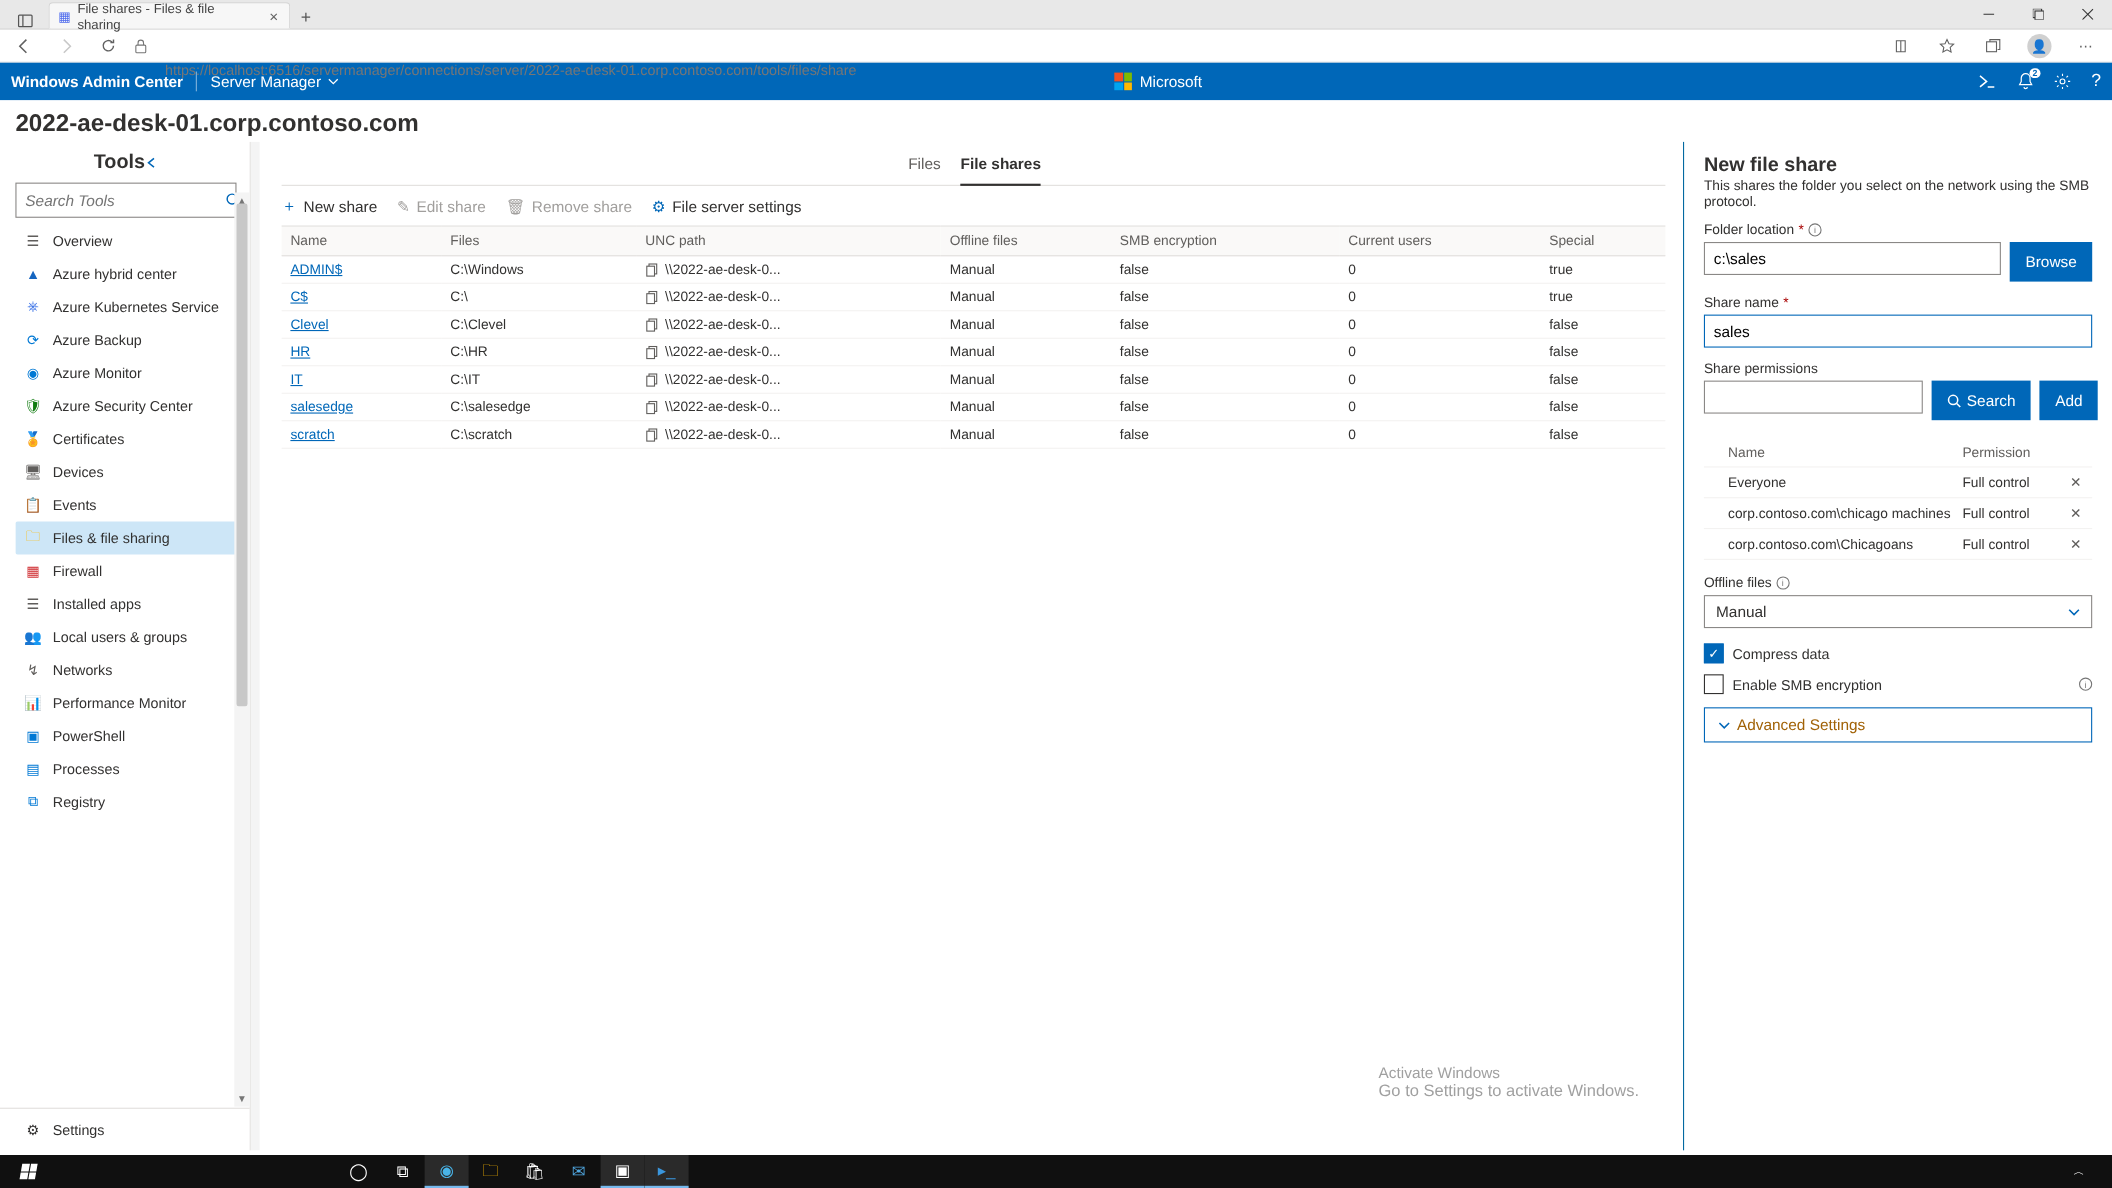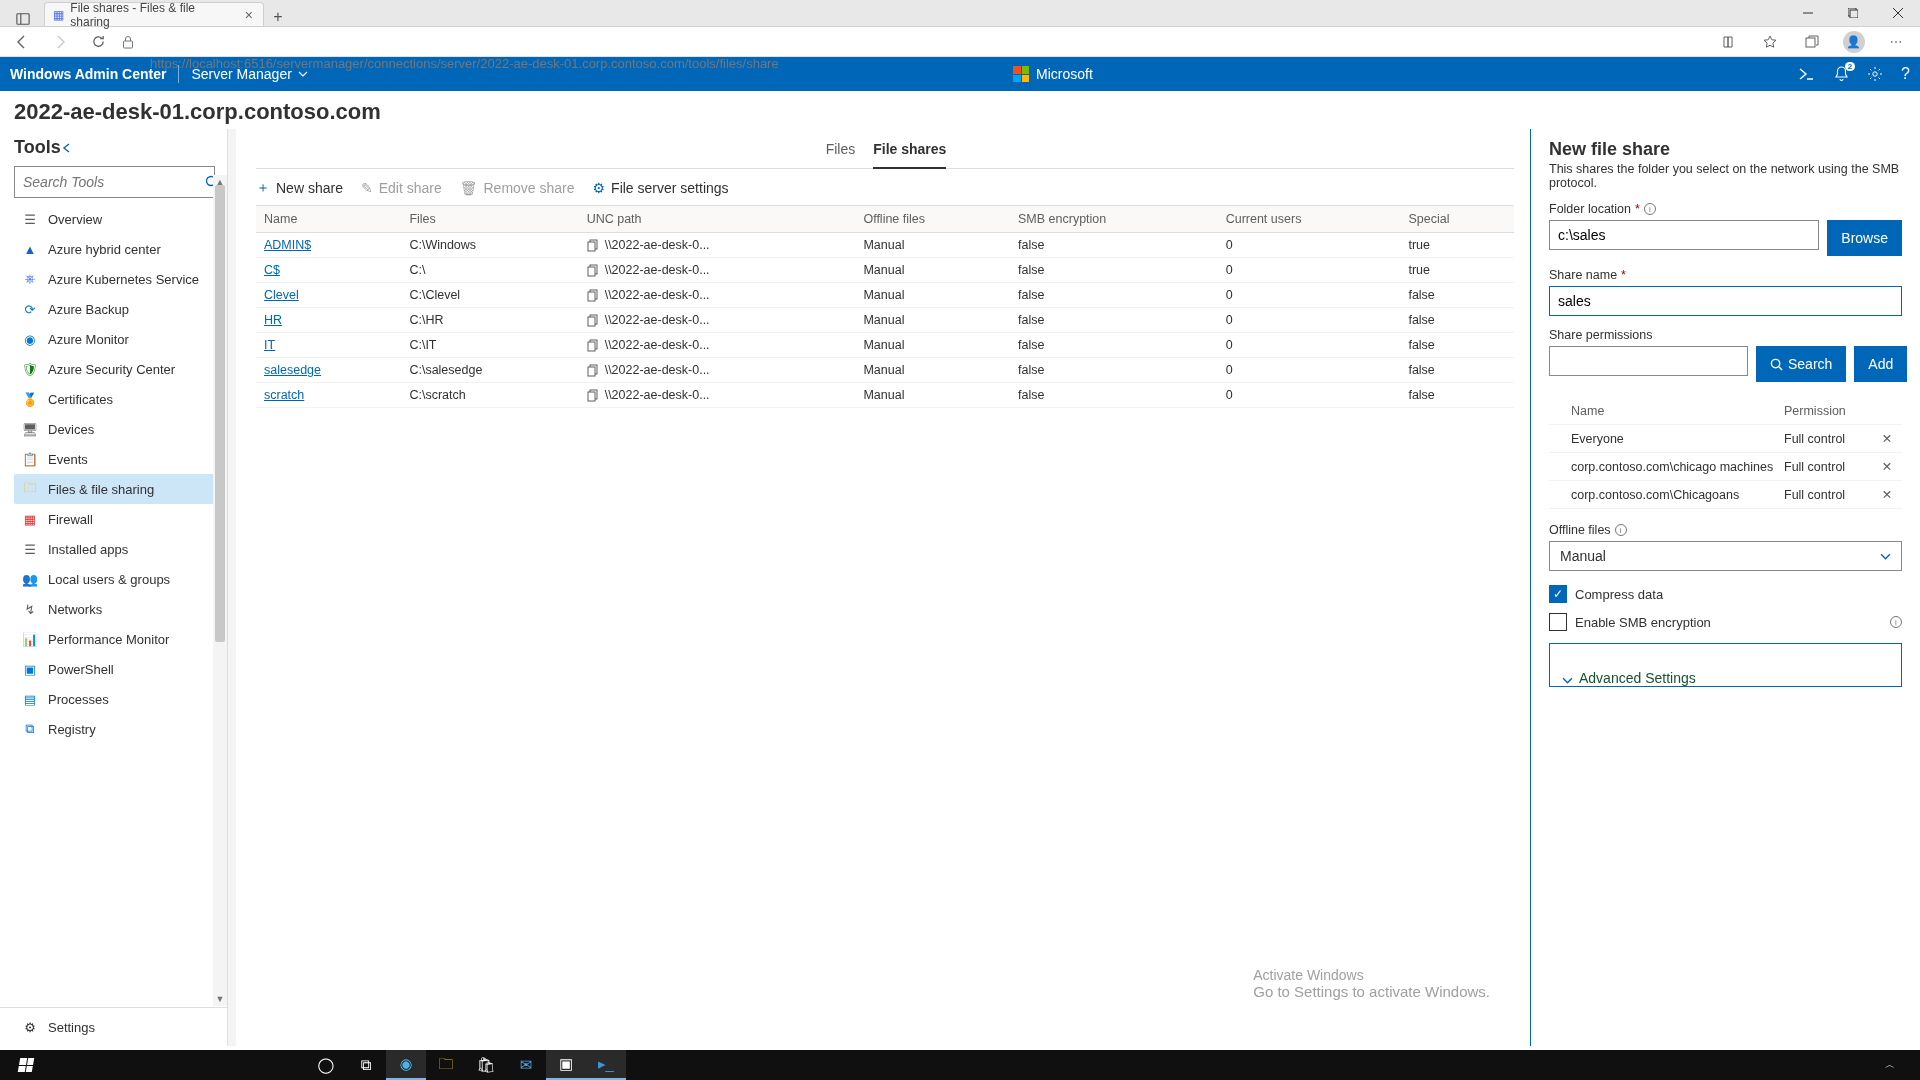--- a/index.html
+++ b/index.html
@@ -34,21 +34,21 @@
     .app-bar-right { display: flex; align-items: center; gap: 18px; }
     .app-bar-right .ic { position: relative; }
     .badge-dot { position: absolute; top: -4px; right: -6px; background: #fff; color: #0067b8; font-size: 8px; border-radius: 7px; padding: 0 3px; font-weight: bold; }
     
     .page-title { font-size: 22px; font-weight: 600; padding: 8px 14px 4px; }
     
     .workspace { display: flex; height: calc(100vh - 27px - 30px - 34px - 42px - 30px); }
     
     
     .tools-panel { width: 228px; border-right: 1px solid #e1dfdd; display: flex; flex-direction: column; padding: 4px 12px 0 14px; position: relative; }
-    .tools-head { display: flex; align-items: center; justify-content: flex-start; padding: 4px 0 8px; }
+    .tools-head { display: flex; align-items: center; justify-content: center; padding: 4px 0 8px; }
     .tools-head h2 { font-size: 18px; font-weight: 600; }
     .collapse-chev { color: #0067b8; }
     .search-box { display: flex; align-items: center; border: 1px solid #8a8886; height: 32px; padding: 0 8px; margin-bottom: 6px; }
     .search-box input { border: none; outline: none; flex: 1; font-size: 14px; color: #605e5c; font-style: italic; background: transparent; }
     .tool-scroll { overflow-y: auto; flex: 1; margin-right: -10px; padding-right: 6px; }
     .tool-item { display: flex; align-items: center; gap: 10px; height: 30px; padding: 0 8px; font-size: 13px; cursor: pointer; border-radius: 2px; }
     .tool-item.active { background: #cde6f7; }
     .tool-ic { width: 16px; height: 16px; display: flex; align-items: center; justify-content: center; font-size: 13px; }
     .settings-fixed { border-top: 1px solid #e1dfdd; margin: 0 -12px 0 -14px; padding: 4px 12px 4px 14px; }
     .sb-scrollbar { position: absolute; right: 0; top: 46px; bottom: 40px; width: 14px; background: #f4f4f4; }
@@ -96,21 +96,21 @@
     .perm-del { width: 26px; text-align: center; color: #605e5c; cursor: pointer; }
     
     .select { border: 1px solid #8a8886; height: 30px; display: flex; align-items: center; justify-content: space-between; padding: 0 10px; font-size: 14px; margin-bottom: 14px; cursor: pointer; }
     .chev { color: #0067b8; }
     
     .cb-row { display: flex; align-items: center; gap: 8px; font-size: 13px; margin-bottom: 10px; }
     .cb { width: 18px; height: 18px; border: 1px solid #323130; display: flex; align-items: center; justify-content: center; }
     .cb.checked { background: #0067b8; border-color: #0067b8; color: #fff; font-size: 12px; }
     .cb-info-right { margin-left: auto; }
     
-    .adv-btn { border: 1px solid #0067b8; color: #14532d; background: #fff; height: 44px; padding: 0 12px; display: inline-flex; align-items: flex-end; gap: 6px; font-size: 14px; cursor: pointer; margin-top: 2px; }
+    .adv-btn { border: 1px solid #0067b8; color: #a16207; background: #fff; height: 32px; padding: 0 12px; display: inline-flex; align-items: center; gap: 6px; font-size: 14px; cursor: pointer; margin-top: 2px; }
     
     .watermark { position: absolute; right: 40px; bottom: 46px; text-align: left; color: #a0a0a0; pointer-events: none; }
     .watermark .l1 { font-size: 14px; }
     .watermark .l2 { font-size: 15px; }
     
     .fly-footer { margin-top: auto; display: flex; justify-content: flex-end; gap: 8px; padding: 10px 0 8px; border-top: 1px solid #fff; }
     
     
     .taskbar { position: fixed; bottom: 0; left: 0; right: 0; height: 30px; background: #101010; display: flex; align-items: center; padding: 0 6px; color: #fff; }
     .taskbar .start { width: 34px; display: flex; justify-content: center; }

